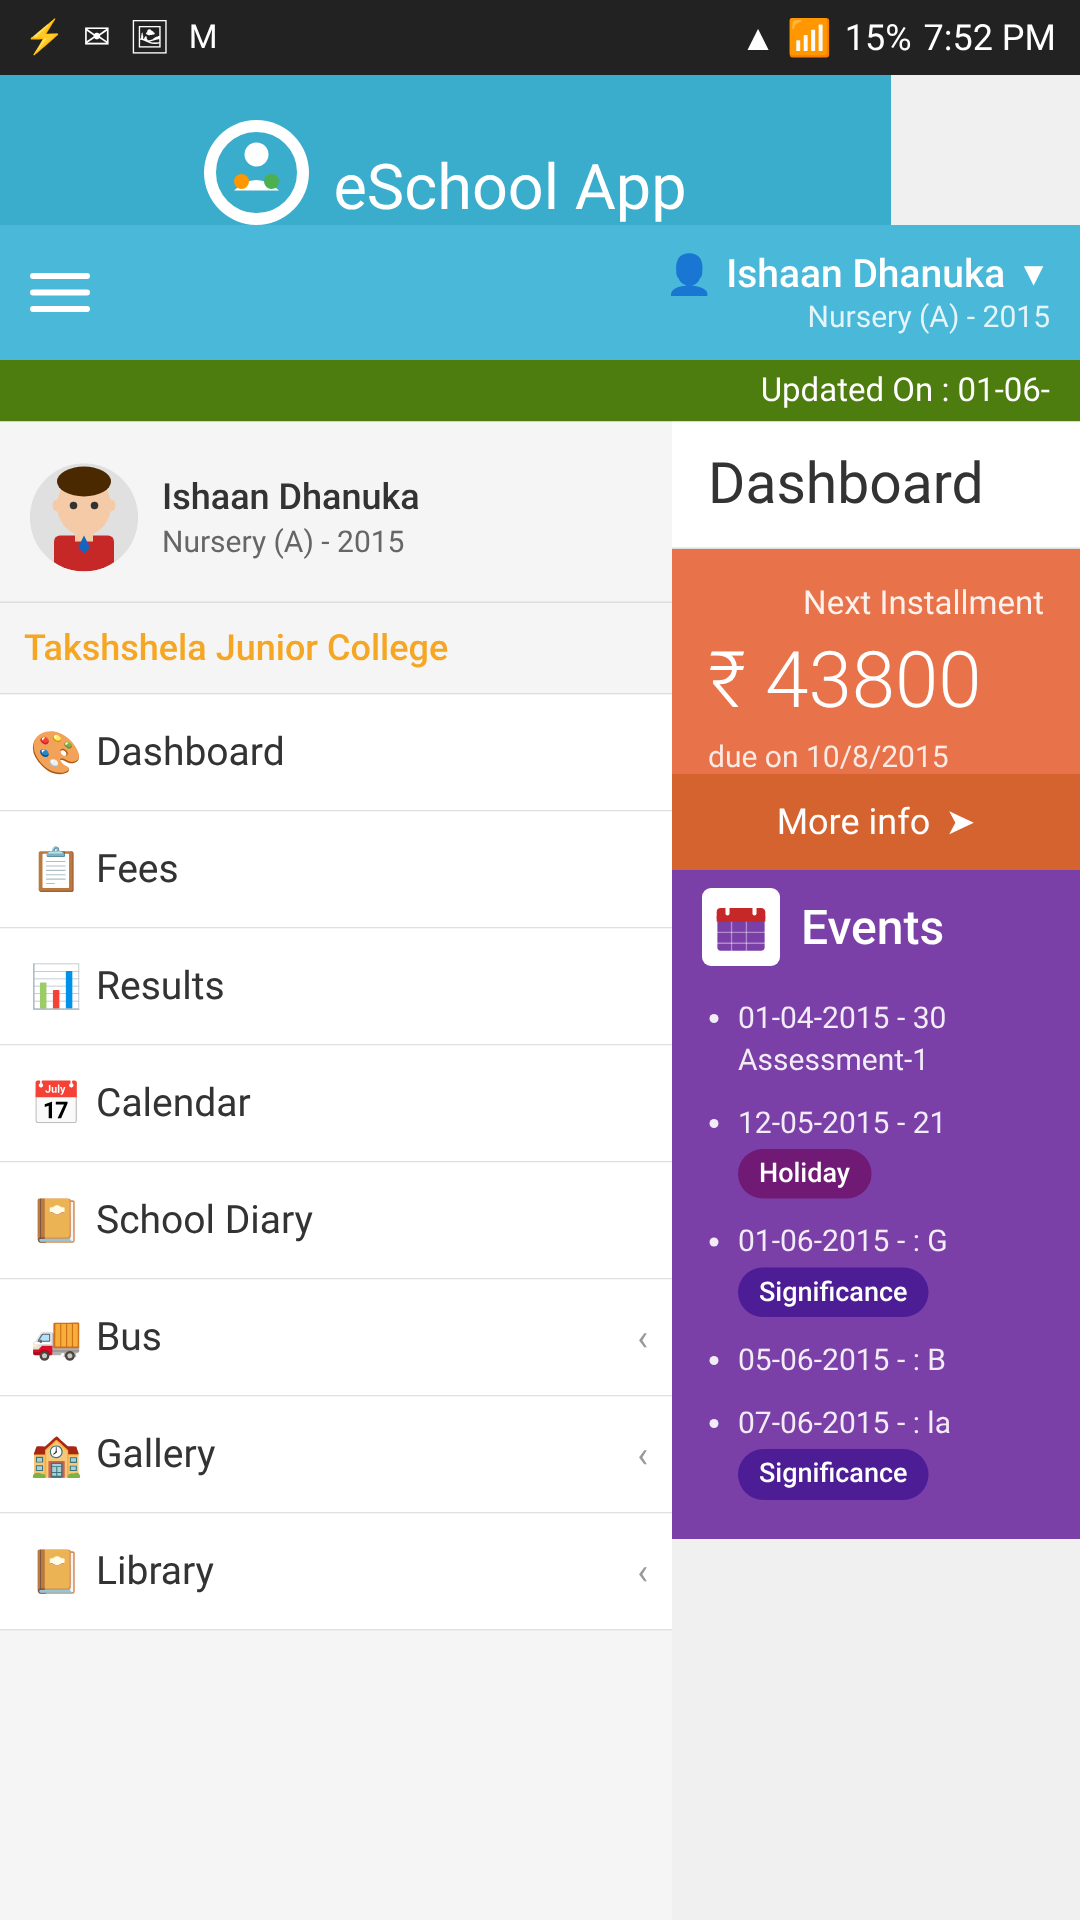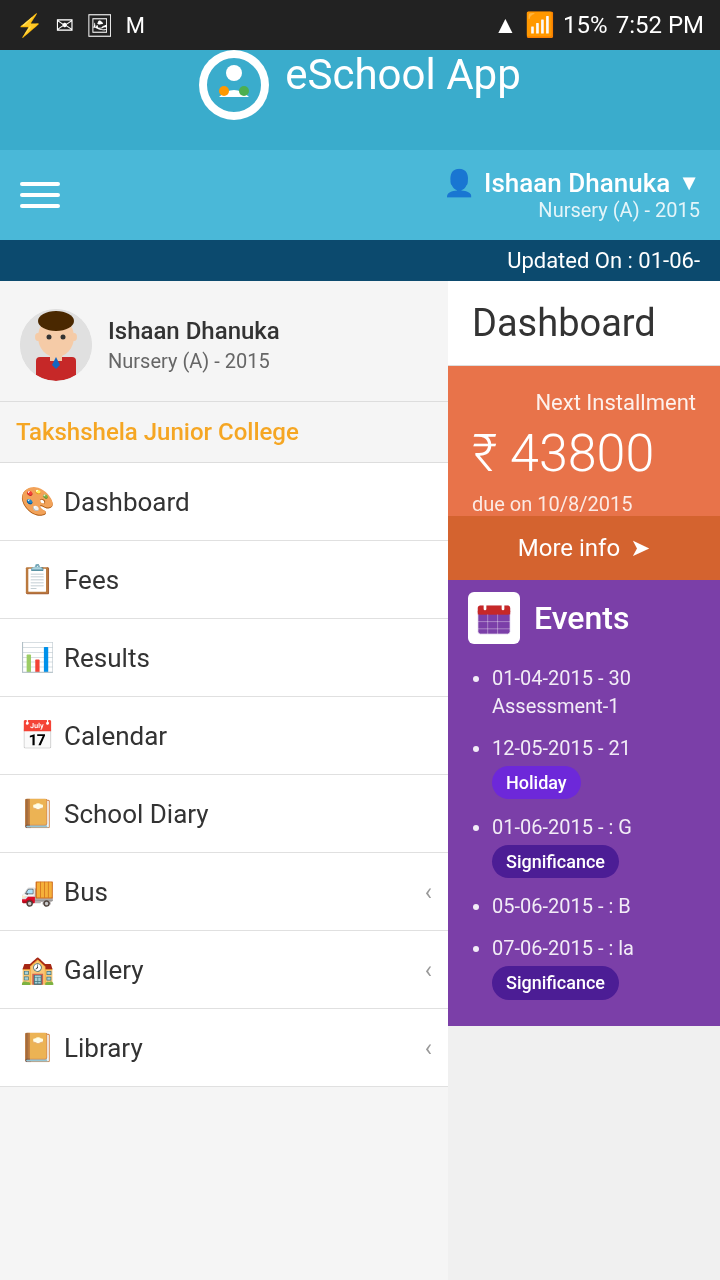--- a/index.html
+++ b/index.html
@@ -16,25 +16,25 @@
       justify-content: space-between;
       padding: 0 16px;
       color: white;
       font-size: 22px;
     }
     .status-left { display: flex; gap: 12px; align-items: center; }
     .status-right { display: flex; gap: 8px; align-items: center; font-size: 24px; }
 
     
     .app-header {
-      width: 720px;
+      width: 594px;
       height: 100px;
       background: #3aaccc;
       display: flex;
-      align-items: flex-start;
+      align-items: flex-end;
       justify-content: center;
       gap: 16px;
     }
     .app-logo {
       width: 70px;
       height: 70px;
       background: white;
       border-radius: 50%;
       display: flex;
       align-items: center;
@@ -91,21 +91,21 @@
       color: rgba(255,255,255,0.85);
       font-size: 20px;
     }
     .dropdown-arrow {
       color: white;
       font-size: 22px;
     }
 
     
     .updated-banner {
-      background: #0c4a6e;
+      background: #4d7c0f;
       color: white;
       font-size: 22px;
       padding: 8px 20px;
       text-align: right;
     }
 
     
     .main-layout {
       display: flex;
       width: 720px;
@@ -279,21 +279,21 @@
       line-height: 1.4;
     }
     .event-badge {
       display: inline-block;
       padding: 4px 14px;
       border-radius: 20px;
       font-size: 18px;
       font-weight: 500;
       margin-top: 4px;
     }
-    .badge-holiday { background: #6d28d9; color: white; }
+    .badge-holiday { background: #701a75; color: white; }
     .badge-significance { background: #4c1d95; color: white; }
 
     
     .avatar-svg {
       width: 72px;
       height: 72px;
       border-radius: 50%;
     }
     .logo-svg {
       width: 60px;

